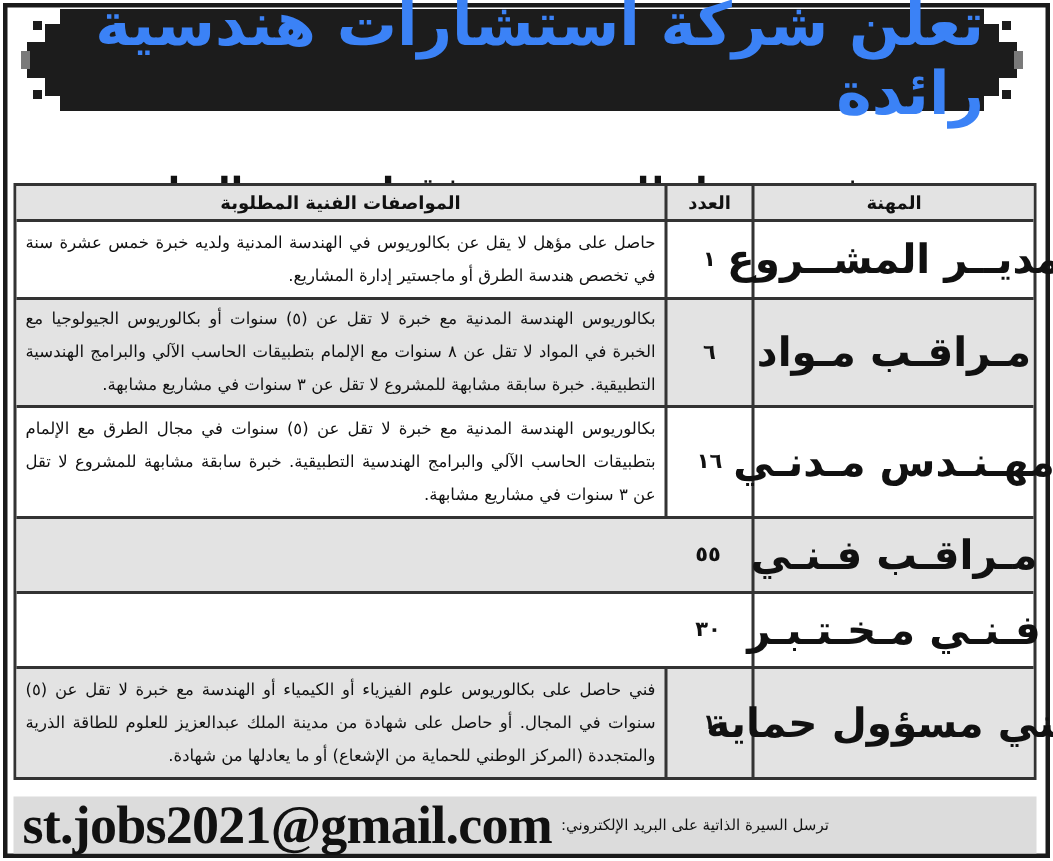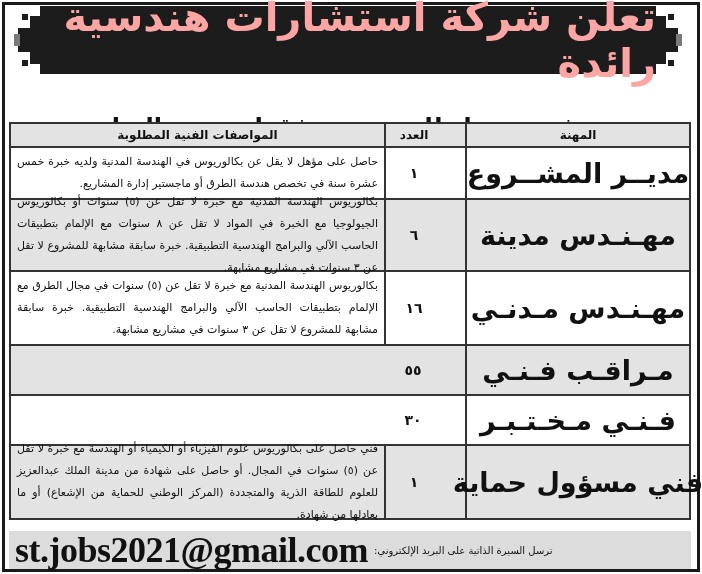--- a/index.html
+++ b/index.html
@@ -8,21 +8,21 @@
 
     .outer {
       position: absolute; left: 2px; top: 2px; width: 698px; height: 570px;
       border: 3px solid #1a1a1a; background: #fff;
     }
 
     
     .banner-wrap { position: absolute; left: 6px; top: 6px; width: 684px; height: 68px; }
     .banner {
       position: absolute; left: 34px; right: 34px; top: 0; height: 68px;
-      background: #1c1c1c; color: #fca5a5;
+      background: #1c1c1c; color: #3b82f6;
       display: flex; align-items: center; justify-content: center;
       direction: rtl; font-weight: bold; font-size: 40px; letter-spacing: 0px;
     }
     .notch { position: absolute; background: #1c1c1c; }
     .notch.gray { background: #7a7a7a; }
 
     .subtitle {
       position: absolute; left: 0; right: 0; top: 78px; height: 36px;
       text-align: center; direction: rtl; font-weight: bold; font-size: 24px;
       line-height: 36px; color: #111; margin-top: 31px;
@@ -30,21 +30,21 @@
 
     
     .table {
       position: absolute; left: 9px; top: 122px; width: 682px;
       border: 2px solid #333; direction: rtl;
     }
     .row { display: flex; flex-direction: row; border-bottom: 2px solid #333; }
     .row:last-child { border-bottom: none; }
     .cell { border-left: 2px solid #333; display: flex; align-items: center; }
     .cell:last-child { border-left: none; }
-    .c-job { width: 224px; justify-content: center; margin-left: 23px; }
+    .c-job { width: 188px; justify-content: center; }
     .c-num { width: 58px; justify-content: center; }
     .c-spec { flex: 1; padding: 3px 6px; }
     .row.head { background: #e3e3e3; height: 24px; }
     .row.head .cell { font-size: 12px; font-weight: bold; justify-content: center; }
     .row.shaded { background: #e3e3e3; }
     .job {
       font-weight: bold; font-size: 27px; color: #111;
       letter-spacing: 2px; white-space: nowrap;
     }
     .num { font-size: 14px; font-weight: bold; }
@@ -100,21 +100,21 @@
     <div class="cell c-num">
         <span class="num">١</span>
       </div>
     <div class="cell c-spec">
         <span class="spec">حاصل على مؤهل لا يقل عن بكالوريوس في الهندسة المدنية ولديه خبرة خمس عشرة سنة في تخصص هندسة الطرق أو ماجستير إدارة المشاريع.</span>
       </div>
   </div>
 
   <div class="row shaded" style="height:72px;">
     <div class="cell c-job">
-        <span class="job">مهـنـدس مدينة</span>
+        <span class="job">مـراقـب مـواد</span>
       </div>
     <div class="cell c-num">
         <span class="num">٦</span>
       </div>
     <div class="cell c-spec">
         <span class="spec">بكالوريوس الهندسة المدنية مع خبرة لا تقل عن (٥) سنوات أو بكالوريوس الجيولوجيا مع الخبرة في المواد لا تقل عن ٨ سنوات مع الإلمام بتطبيقات الحاسب الآلي والبرامج الهندسية التطبيقية. خبرة سابقة مشابهة للمشروع لا تقل عن ٣ سنوات في مشاريع مشابهة.</span>
       </div>
   </div>
 
   <div class="row" style="height:74px;">

